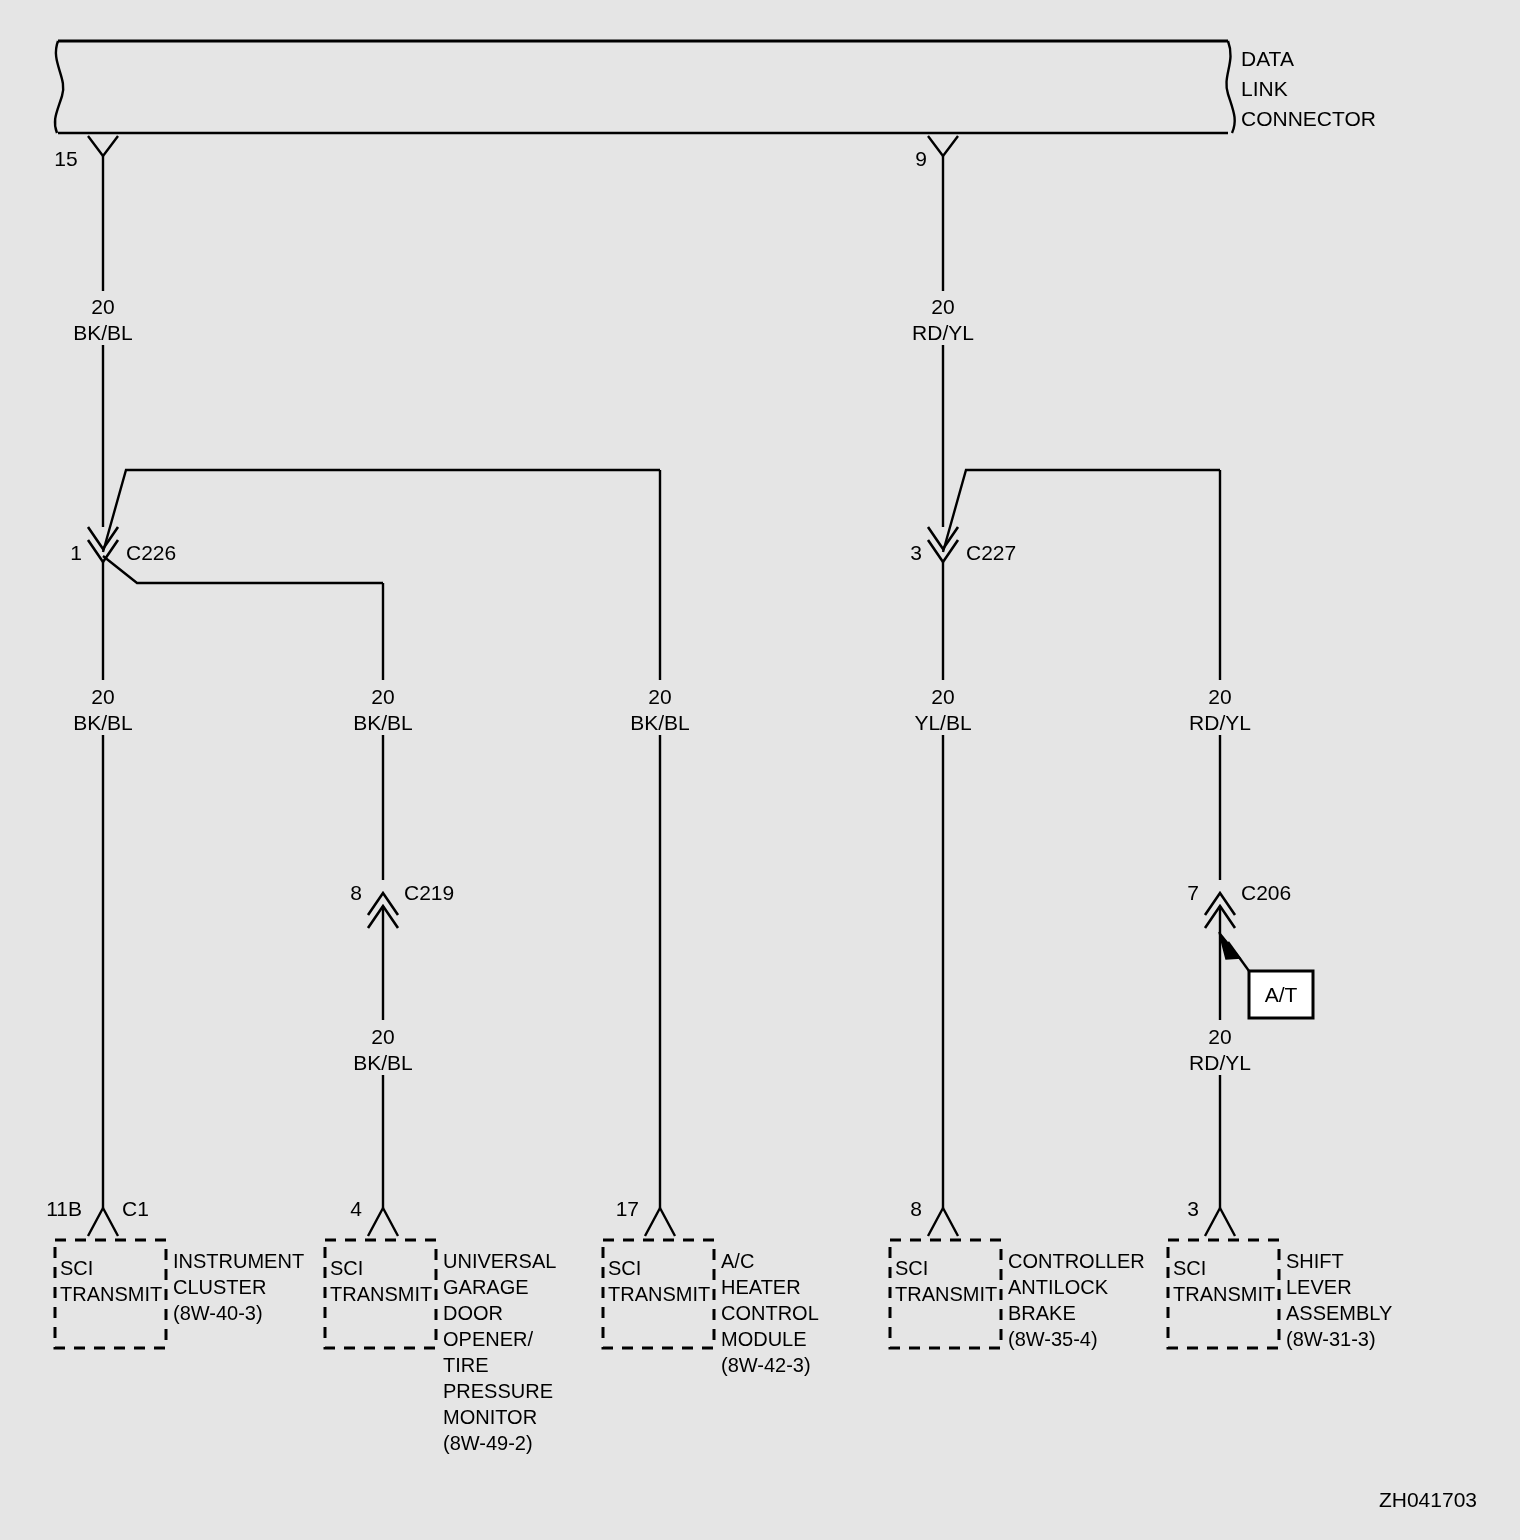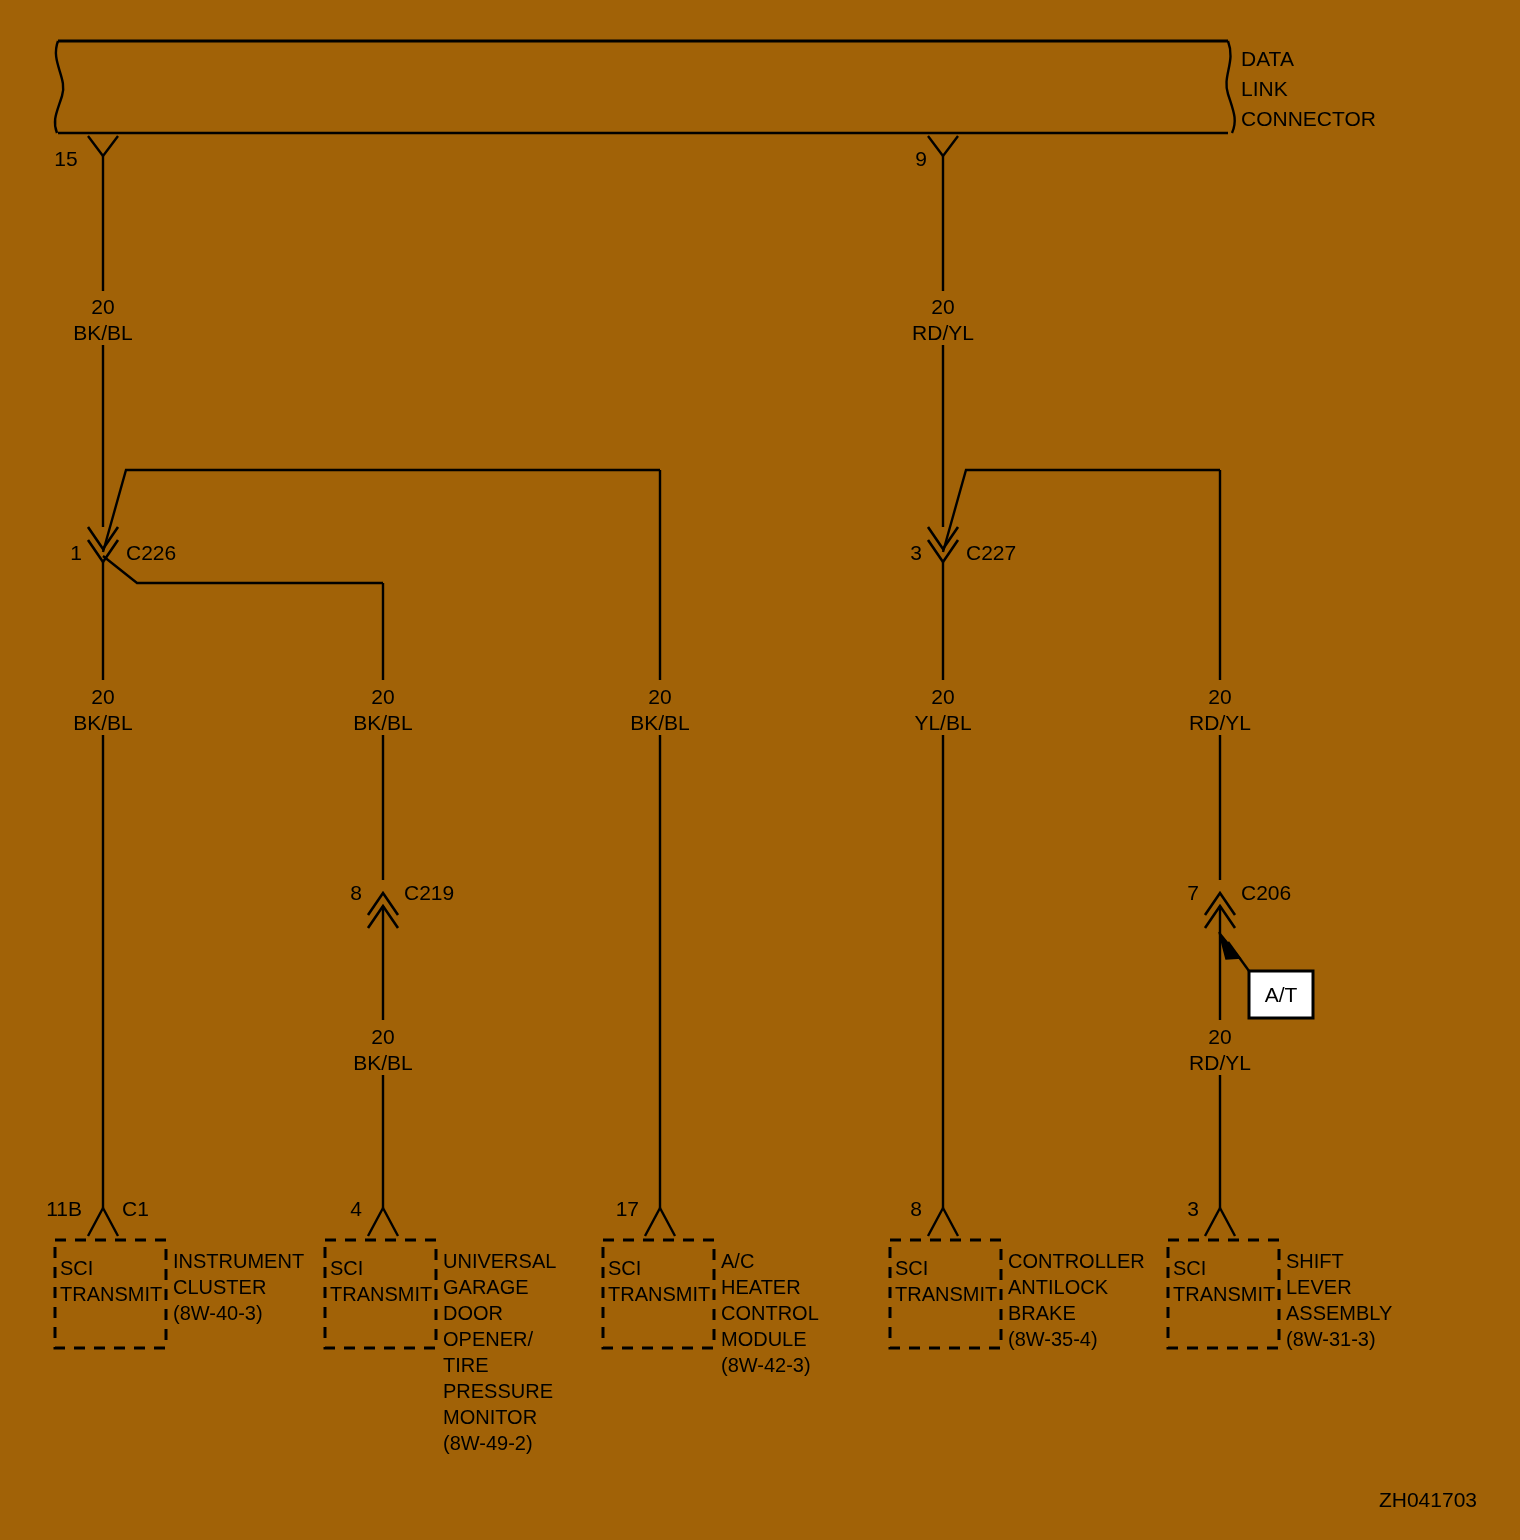--- a/index.html
+++ b/index.html
@@ -8,21 +8,21 @@
     background: #ffffff;
   }
   body {
     font-family: "Liberation Sans", sans-serif;
     color: #000000;
   }
   #page {
     position: relative;
     width: 1520px;
     height: 1540px;
-    background: #a16207;
+    background: #e5e5e5;
     overflow: hidden;
   }
   #diagram {
     position: absolute;
     left: 0;
     top: 0;
   }
   .svg-text {
     font-family: "Liberation Sans", sans-serif;
     font-size: 21px;

